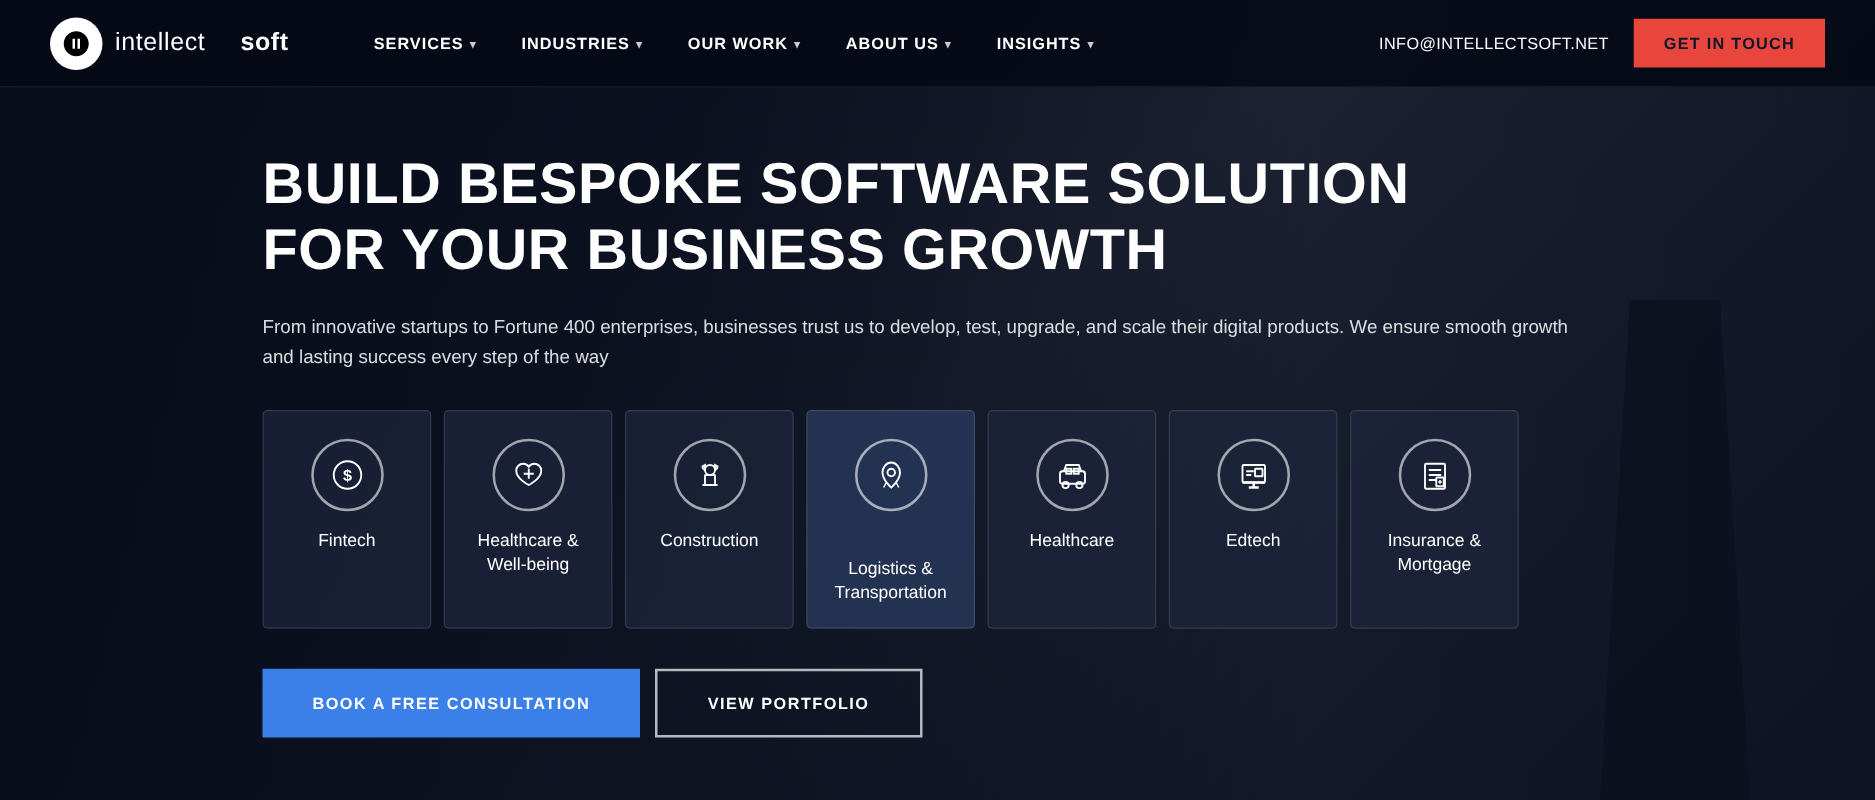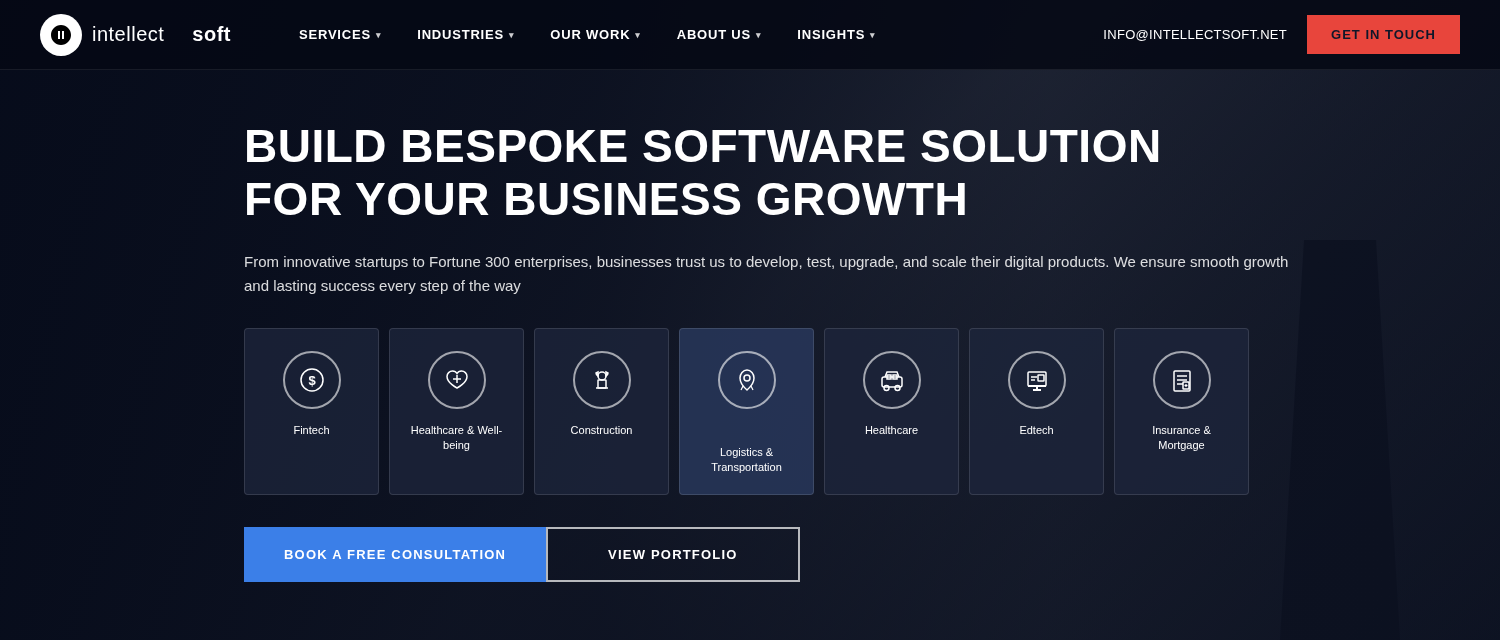--- a/index.html
+++ b/index.html
@@ -145,21 +145,20 @@
       text-decoration: none;
       display: flex;
       align-items: center;
     }
 
     
     .hero {
       position: relative;
       z-index: 5;
       padding: 50px 210px 0 210px;
-      margin-left: 34px;
     }
 
     .hero-title {
       color: white;
       font-size: 46px;
       font-weight: 900;
       line-height: 1.15;
       letter-spacing: 0.5px;
       text-transform: uppercase;
       max-width: 950px;
@@ -214,30 +213,30 @@
     .card-icon svg {
       width: 28px;
       height: 28px;
       stroke: white;
       fill: none;
       stroke-width: 1.5;
     }
 
     .card-label {
       color: white;
-      font-size: 11px;
+      font-size: 14px;
       font-weight: 500;
       text-align: center;
       line-height: 1.4;
     }
 
     
     .cta-buttons {
       display: flex;
-      gap: 0;
+      gap: 12px;
     }
 
     .btn-primary {
       background: #3b7fe8;
       color: white;
       font-size: 13px;
       font-weight: 700;
       letter-spacing: 1.2px;
       text-transform: uppercase;
       padding: 18px 40px;
@@ -248,21 +247,21 @@
       align-items: center;
     }
 
     .btn-secondary {
       background: transparent;
       color: white;
       font-size: 13px;
       font-weight: 700;
       letter-spacing: 1.2px;
       text-transform: uppercase;
-      padding: 18px 60px;
+      padding: 18px 40px;
       border: 2px solid rgba(255,255,255,0.7);
       cursor: pointer;
       text-decoration: none;
       display: inline-flex;
       align-items: center;
     }
   </style>
 </head>
 <body>
 
@@ -303,21 +302,21 @@
       <span class="nav-chevron">▾</span>
     </a>
   </div>
 
   <span class="nav-email">INFO@INTELLECTSOFT.NET</span>
   <a class="nav-cta">GET IN TOUCH</a>
 </nav>
 
 <div class="hero">
   <h1 class="hero-title">BUILD BESPOKE SOFTWARE SOLUTION FOR YOUR BUSINESS GROWTH</h1>
-  <p class="hero-subtitle">From innovative startups to Fortune 300 enterprises, businesses trust us to develop, test, upgrade, and scale their digital products. We ensure smooth growth and lasting success every step of the way</p>
+  <p class="hero-subtitle">From innovative startups to Fortune 400 enterprises, businesses trust us to develop, test, upgrade, and scale their digital products. We ensure smooth growth and lasting success every step of the way</p>
 
   <div class="industry-cards">
 
     <div class="industry-card">
       <div class="card-icon">
         <svg viewBox="0 0 28 28">
           <circle cx="14" cy="14" r="11" stroke-width="1.5"></circle>
           <text x="14" y="19" text-anchor="middle" fill="white" font-size="13" font-weight="bold" stroke="none">$</text>
         </svg>
       </div>

